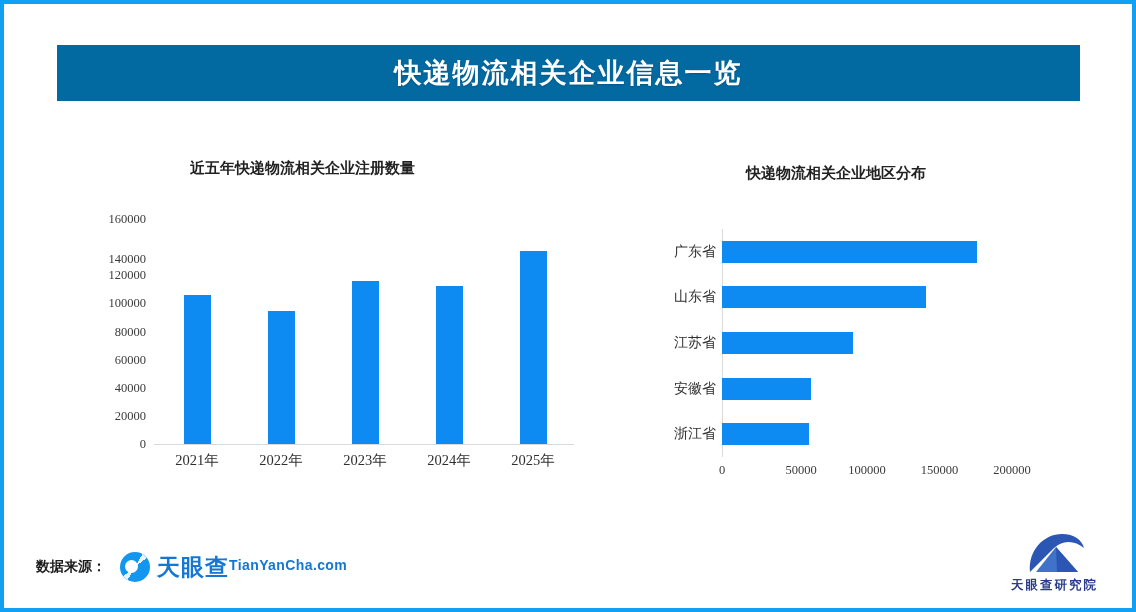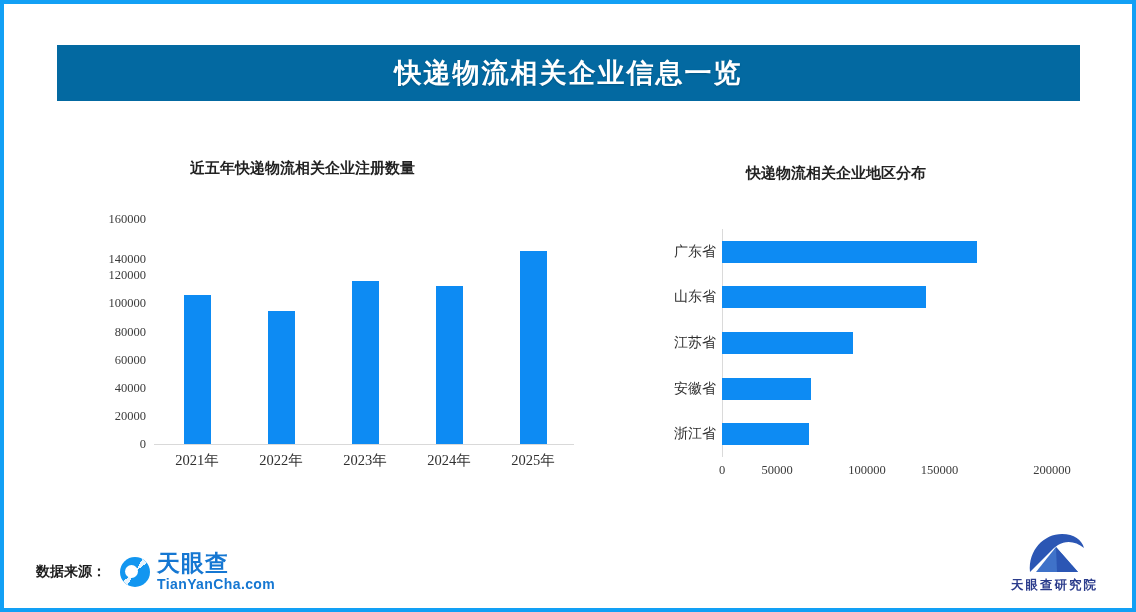--- a/index.html
+++ b/index.html
@@ -128,21 +128,21 @@
     background:#ffffff;
     left:5px;top:8px;
   }
   .tyc-mark::before{
     content:"";position:absolute;
     width:30px;height:30px;border-radius:50%;
     background:
       conic-gradient(from 210deg,#ffffff 0deg 22deg,transparent 22deg 180deg,#ffffff 180deg 202deg,transparent 202deg 360deg);
     opacity:.9;
   }
-  .tyc-words{display:flex;flex-direction:column;line-height:1;}
+  .tyc-words{display:flex;flex-direction:row;line-height:1;}
   .tyc-cn{
     font-size:23px;font-weight:bold;color:#1577d2;
     font-family:"DejaVu Sans","Liberation Sans",sans-serif;
     letter-spacing:1px;
   }
   .tyc-en{
     font-size:14px;font-weight:bold;color:#1577d2;
     letter-spacing:.4px;margin-top:2px;
     font-family:"Liberation Sans","DejaVu Sans",sans-serif;
   }
@@ -214,24 +214,24 @@
       <div class="hc-vaxis"></div>
       <div class="hc-plot">
           <div class="hc-bar" style="width: 255.2px; top: 11.8px; background: rgb(13, 139, 243);"></div>
           <div class="hc-bar" style="width: 203.725px; top: 57.4px; background: rgb(13, 139, 243);"></div>
           <div class="hc-bar" style="width: 131.225px; top: 103px; background: rgb(13, 139, 243);"></div>
           <div class="hc-bar" style="width: 89.175px; top: 148.6px; background: rgb(13, 139, 243);"></div>
           <div class="hc-bar" style="width: 87px; top: 194.2px; background: rgb(13, 139, 243);"></div>
         </div>
       <div class="hc-xlabels">
           <div class="hc-xlabel" style="left: 0px; top: 0px;">0</div>
-          <div class="hc-xlabel" style="left: 55px; top: 0px;">50000</div>
+          <div class="hc-xlabel" style="left: 79px; top: 0px;">50000</div>
           <div class="hc-xlabel" style="left: 145px; top: 0px;">100000</div>
           <div class="hc-xlabel" style="left: 217.5px; top: 0px;">150000</div>
-          <div class="hc-xlabel" style="left: 290px; top: 0px; margin-left: 40px;">200000</div>
+          <div class="hc-xlabel" style="left: 290px; top: 0px;">200000</div>
         </div>
     </div>
   </div>
 
   <div class="footer-source">
     <span class="source-label">数据来源：</span>
     <span class="tyc-logo">
       <span class="tyc-mark"></span>
       <span class="tyc-words">
         <span class="tyc-cn">天眼查</span>

